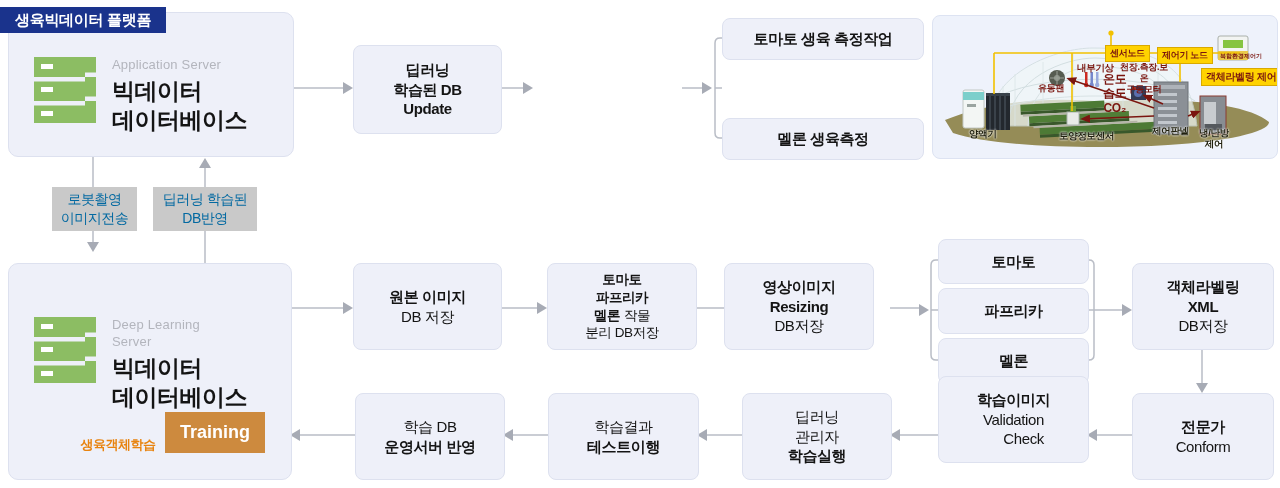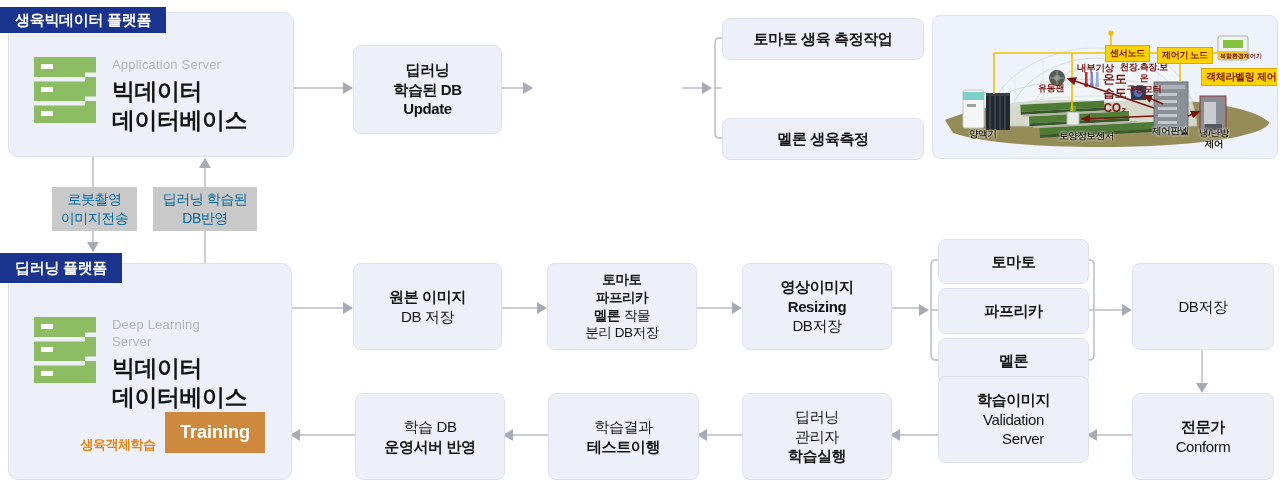--- a/index.html
+++ b/index.html
@@ -128,21 +128,20 @@
 Update</div>
   <div class="fbox b" style="left:722px;top:18px;width:200px;height:40px;">토마토 생육 측정작업</div>
   <div class="fbox b" style="left:722px;top:118px;width:200px;height:40px;">멜론 생육측정</div>
 
   <div class="gbox" style="left:52px;top:187px;width:85px;height:44px;">로봇촬영
 이미지전송</div>
   <div class="gbox" style="left:153px;top:187px;width:104px;height:44px;">딥러닝 학습된
 DB반영</div>
 
   <div class="pbox" style="left:8px;top:263px;width:282px;height:215px;"></div>
-  <div class="badge" style="left:0;top:253px;height:30px;">딥러닝 플랫폼</div>
 
   <div class="servergroup" style="left:33px;top:317px;width:250px;">
     <svg width="64" height="66" viewBox="0 0 64 66">
       <rect x="1" y="0" width="62" height="66" fill="#8cbd63"></rect>
       <rect x="1" y="20" width="51" height="4.5" fill="#eef0f9"></rect>
       <rect x="1" y="44" width="51" height="4.5" fill="#eef0f9"></rect>
       <rect x="52" y="15.5" width="11" height="4.5" fill="#eef0f9"></rect>
       <rect x="52" y="39.5" width="11" height="4.5" fill="#eef0f9"></rect>
       <rect x="8" y="7" width="12" height="5" fill="#ffffff"></rect>
       <rect x="8" y="30" width="12" height="5" fill="#ffffff"></rect>
@@ -164,40 +163,42 @@
   </div>
   <div class="fbox small" style="left:547px;top:263px;width:148px;height:85px;">
     <span class="b">토마토</span>
     <span class="b">파프리카</span>
     <span class="l3">
         <span class="b">멜론</span>
         <span>작물</span>
       </span>
     <span>분리 DB저장</span>
   </div>
-  <div class="fbox" style="left:742px;top:263px;width:148px;height:85px;justify-content:center;">
+  <div class="fbox" style="left:724px;top:263px;width:148px;height:85px;justify-content:center;">
     <span class="b pre">영상이미지
 Resizing</span>
     <span>DB저장</span>
   </div>
   <div class="fbox b" style="left:938px;top:239px;width:149px;height:43px;">토마토</div>
   <div class="fbox b" style="left:938px;top:288px;width:149px;height:44px;">파프리카</div>
   <div class="fbox b" style="left:938px;top:338px;width:149px;height:44px;">멜론</div>
   <div class="fbox" style="left:1132px;top:263px;width:140px;height:85px;">
+    <span class="b pre">객체라벨링
+XML</span>
     <span>DB저장</span>
   </div>
 
   <div class="fbox" style="left:1132px;top:393px;width:140px;height:85px;">
     <span class="b">전문가</span>
     <span>Conform</span>
   </div>
   <div class="fbox" style="left:938px;top:376px;width:149px;height:85px;text-align:right;">
     <span class="b">학습이미지</span>
     <span class="pre">Validation
-Server</span>
+Check</span>
   </div>
   <div class="fbox" style="left:742px;top:393px;width:148px;height:85px;">
     <span class="pre">딥러닝
 관리자</span>
     <span class="b">학습실행</span>
   </div>
   <div class="fbox" style="left:548px;top:393px;width:149px;height:85px;">
     <span>학습결과</span>
     <span class="b">테스트이행</span>
   </div>

